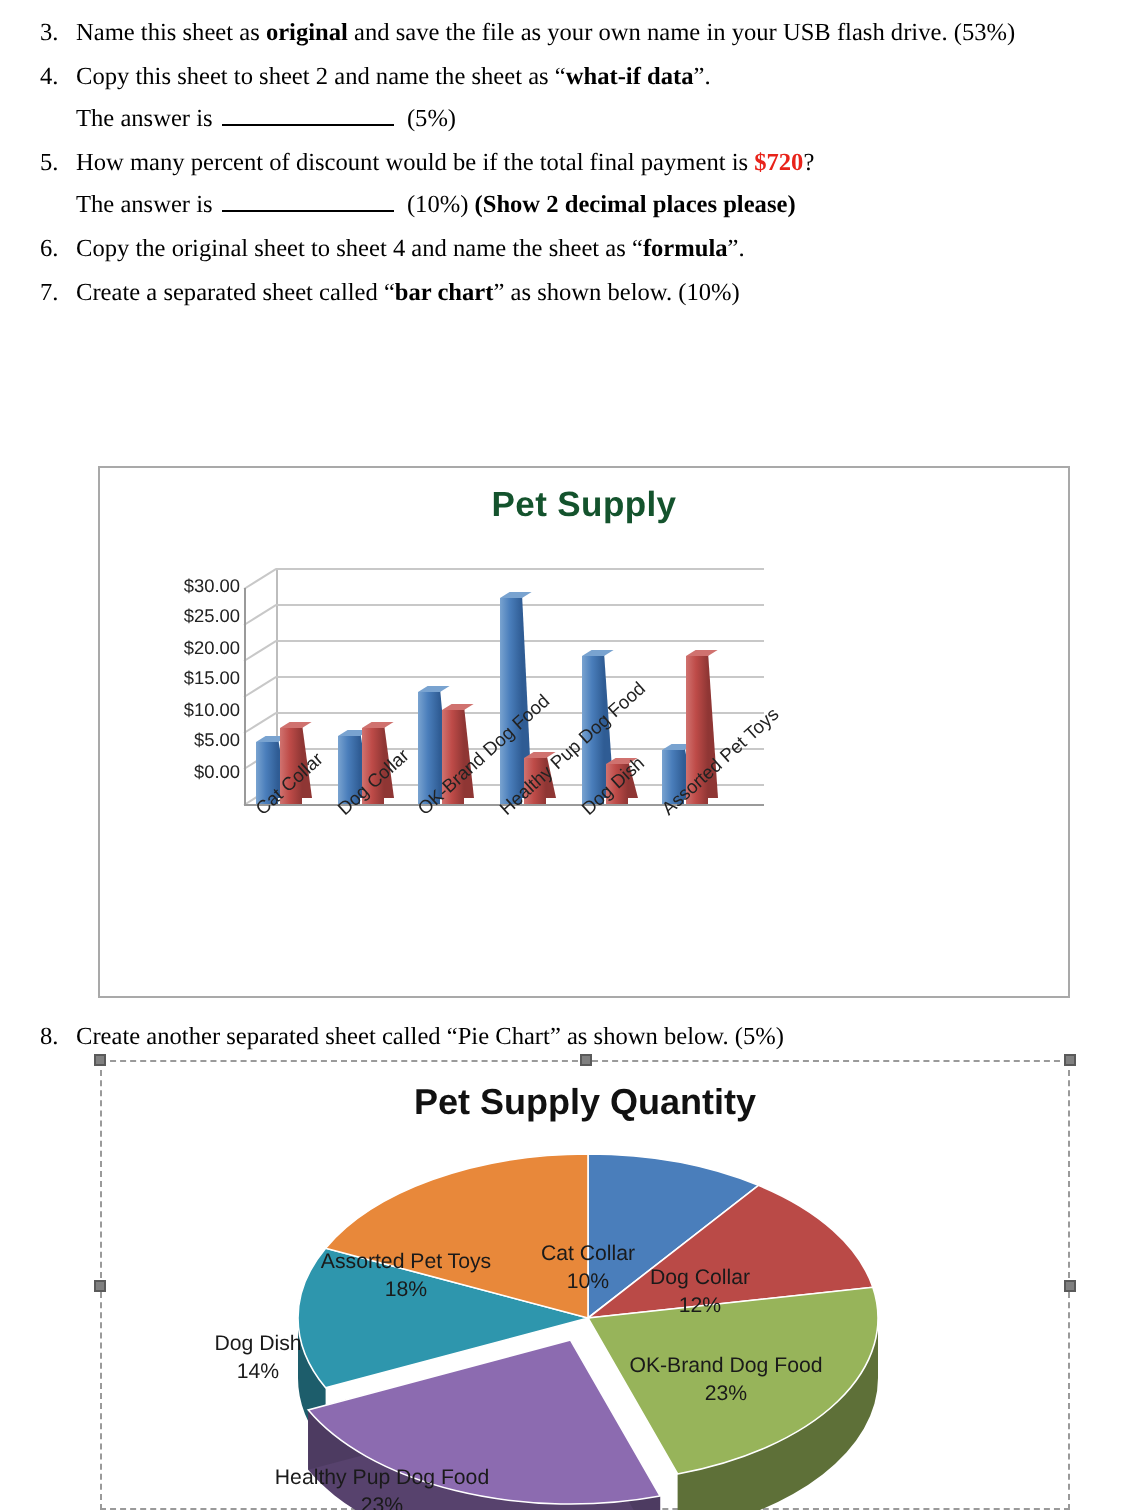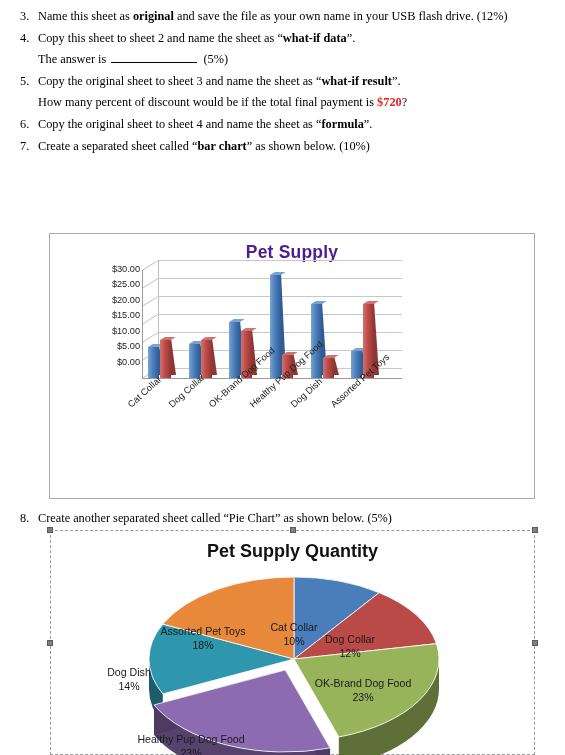--- a/index.html
+++ b/index.html
@@ -41,29 +41,29 @@
     width:486px; height:266px;
     border:1px solid #a9a9a9;
     background:#ffffff;
   }
   .bartitle {
     position:absolute; left:0; right:0; top:8px;
     text-align:center;
     font-family:"Liberation Sans", sans-serif;
     font-weight:bold;
     font-size:17.5px;
-    color:#4c1d95;
+    color:#14532d;
     letter-spacing:0.2px;
   }
 
   
   .plot {
     position:absolute;
-    left:72px; top:36px;
-    width:260px; height:108px;margin-left:20px;
+    left:72px; top:60px;
+    width:260px; height:108px;
   }
   .ylabels {
     position:absolute;
     left:-58px; top:-6px;
     width:56px;
     font-family:"Liberation Sans", sans-serif;
     font-size:9.2px;
     text-align:right;
     color:#222;
   }
@@ -155,37 +155,37 @@
     white-space:pre-line;
   }
 </style>
 </head>
 <body>
 
 <div class="qlist">
   <div class="qitem">
     <div class="qnum">3.</div>
     <div class="qbody">
-      <div class="qline"><span>Name this sheet as </span><span class="b">original</span><span> and save the file as your own name in your USB flash drive. (12%)</span></div>
+      <div class="qline"><span>Name this sheet as </span><span class="b">original</span><span> and save the file as your own name in your USB flash drive. (53%)</span></div>
     </div>
   </div>
 
   <div class="qitem">
     <div class="qnum">4.</div>
     <div class="qbody">
       <div class="qline"><span>Copy this sheet to sheet 2 and name the sheet as “</span><span class="b">what-if data</span><span>”.</span></div>
       <div class="qline"><span>The answer is </span><span class="blank"></span><span> (5%)</span></div>
     </div>
   </div>
 
   <div class="qitem">
     <div class="qnum">5.</div>
     <div class="qbody">
-      <div class="qline"><span>Copy the original sheet to sheet 3 and name the sheet as “</span><span class="b">what-if result</span><span>”.</span></div>
       <div class="qline"><span>How many percent of discount would be if the total final payment is </span><span class="red">$720</span><span>?</span></div>
+      <div class="qline"><span>The answer is </span><span class="blank"></span><span> (10%)  </span><span class="b">(Show 2 decimal places please)</span></div>
     </div>
   </div>
 
   <div class="qitem">
     <div class="qnum">6.</div>
     <div class="qbody">
       <div class="qline"><span>Copy the original sheet to sheet 4 and name the sheet as “</span><span class="b">formula</span><span>”.</span></div>
     </div>
   </div>
 

